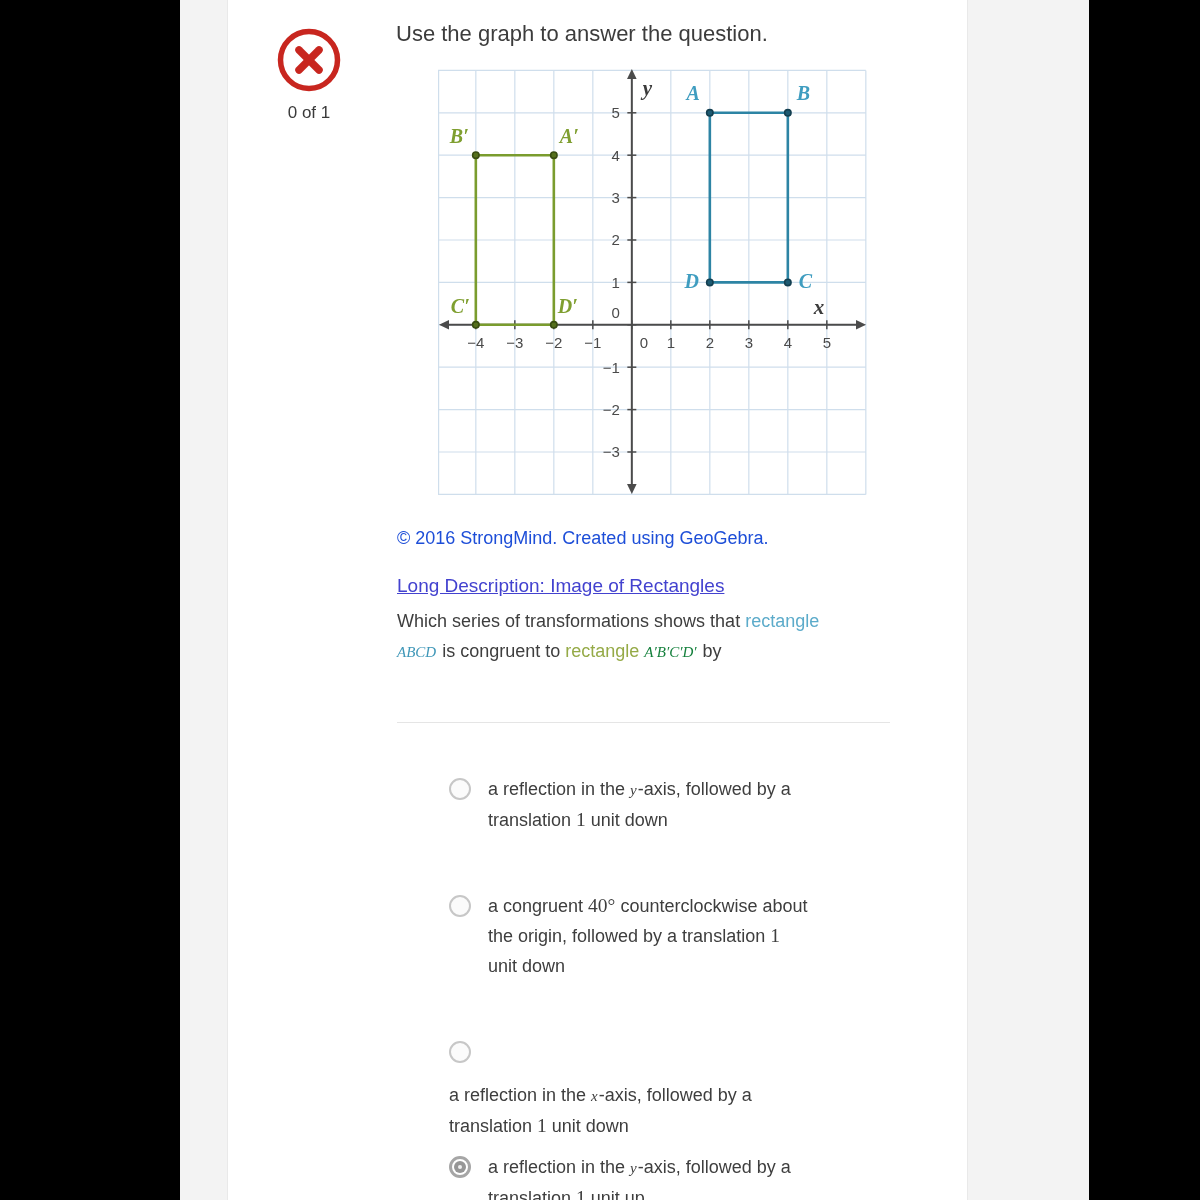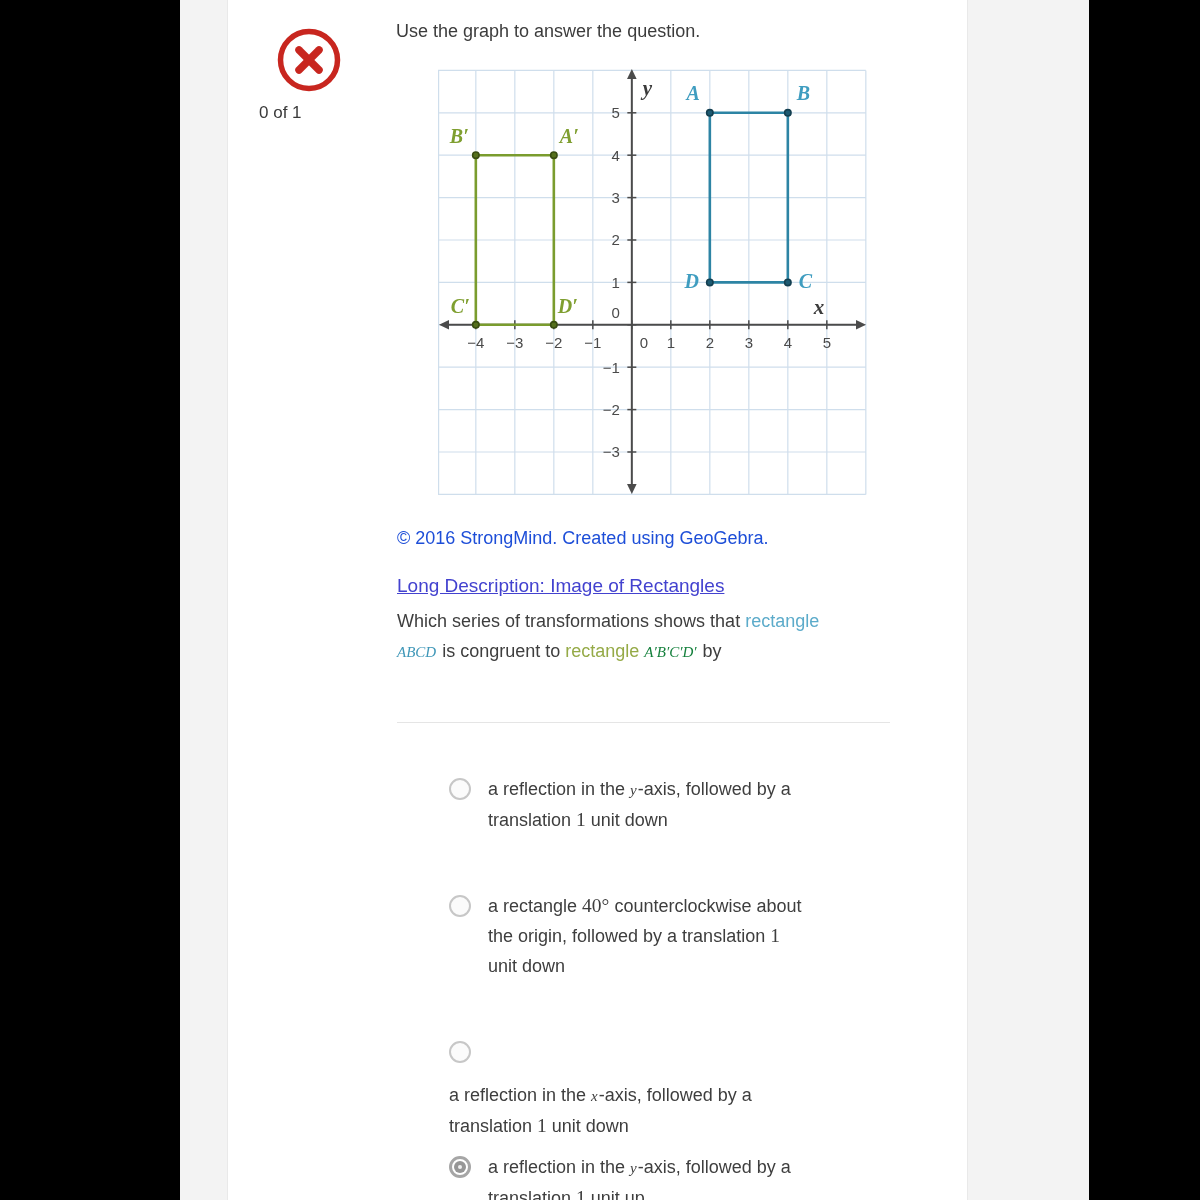--- a/index.html
+++ b/index.html
@@ -8,22 +8,22 @@
   }
   html,body{margin:0;padding:0}
   body{width:1200px;height:1200px;background:#000;overflow:hidden;position:relative;
        font-family:"Liberation Sans",sans-serif;color:var(--textdark)}
   .bg{position:absolute;left:180px;top:0;width:909px;height:1200px;background:#f3f3f3}
   .card{position:absolute;left:227px;top:0;width:739px;height:1200px;background:#fff;
         border-left:1px solid #e9e9e9;border-right:1px solid #e9e9e9;box-sizing:content-box}
   .xicon{position:absolute;left:48px;top:27px;width:66px;height:66px}
   .xicon circle{stroke:var(--red)}
   .xicon line{stroke:var(--red)}
-  .score{position:absolute;left:31px;top:103px;width:100px;text-align:left;font-size:17px;color:#3a3a3a}
-  .prompt{position:absolute;left:168px;top:21px;font-size:18px;color:#3c3c3c}
+  .score{position:absolute;left:31px;top:103px;width:100px;text-align:center;font-size:17px;color:#3a3a3a}
+  .prompt{position:absolute;left:168px;top:21px;font-size:22px;color:#3c3c3c}
   svg.graph{position:absolute;left:210px;top:67px;background:#fff}
   .ticklbl{font-family:"Liberation Sans",sans-serif;font-size:15px;fill:#4a4a4a}
   .axlbl{font-family:"Liberation Serif",serif;font-style:italic;font-weight:600;font-size:21px;fill:#3c3c3c}
   .vlbl{font-family:"Liberation Serif",serif;font-style:italic;font-weight:600;font-size:20px}
   .copyright{position:absolute;left:169px;top:528px;font-size:18px;color:#1d4ed8}
   .longdesc{position:absolute;left:169px;top:575px;font-size:19px;color:var(--link);
             text-decoration:underline;cursor:pointer}
   .question{position:absolute;left:169px;top:606px;width:530px;font-size:18px;line-height:30px}
   .divider{position:absolute;left:169px;top:722px;width:493px;height:1px;background:#e5e5e5}
   .option{position:absolute;left:221px;width:440px;display:flex;gap:17px;cursor:pointer}
@@ -164,21 +164,21 @@
       <div class="option" style="top: 774px;">
         <div class="radio"></div>
         <div class="txt">
           <div><span>a reflection in the </span><span class="m">y</span><span>-axis, followed by a</span></div>
           <div><span>translation </span><span class="n">1</span><span> unit down</span></div>
         </div>
       </div>
       <div class="option" style="top: 891px;">
         <div class="radio"></div>
         <div class="txt">
-          <div><span>a rectangle </span><span class="n">40°</span><span> counterclockwise about</span></div>
+          <div><span>a congruent </span><span class="n">40°</span><span> counterclockwise about</span></div>
           <div><span>the origin, followed by a translation </span><span class="n">1</span></div>
           <div><span>unit down</span></div>
         </div>
       </div>
       <div class="option" style="top: 1037px; flex-direction: column;">
         <div class="radio"></div>
         <div class="txt">
           <div><span>a reflection in the </span><span class="m">x</span><span>-axis, followed by a</span></div>
           <div><span>translation </span><span class="n">1</span><span> unit down</span></div>
         </div>

